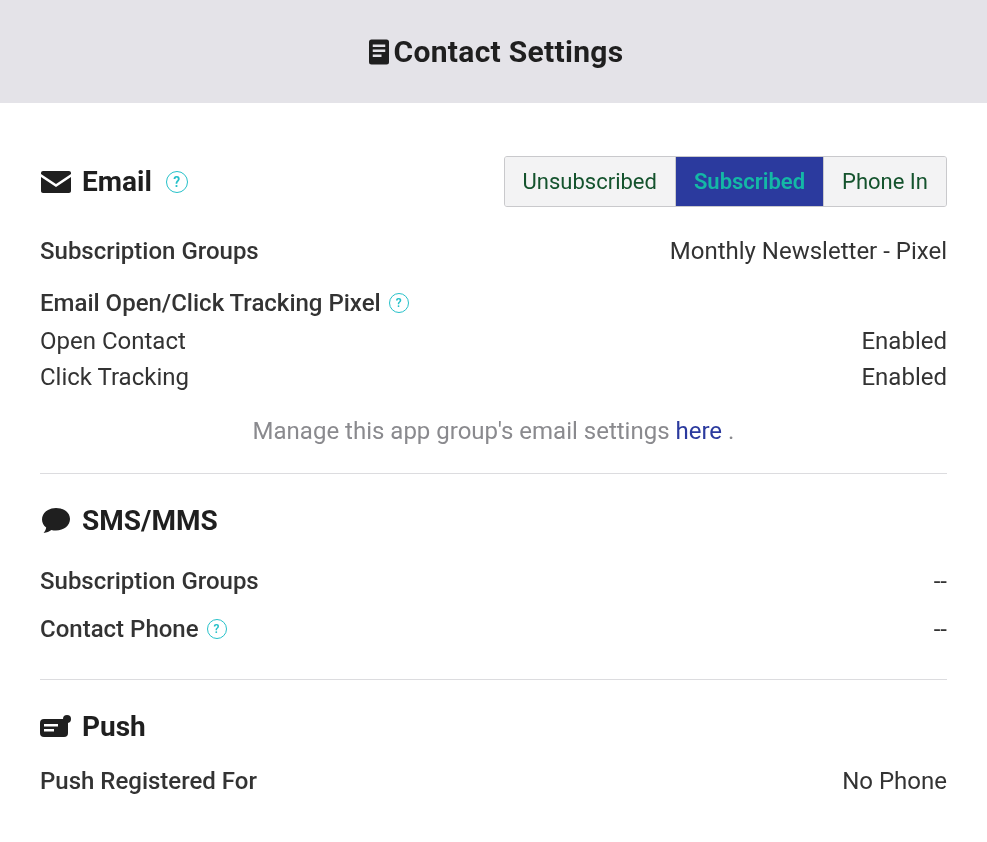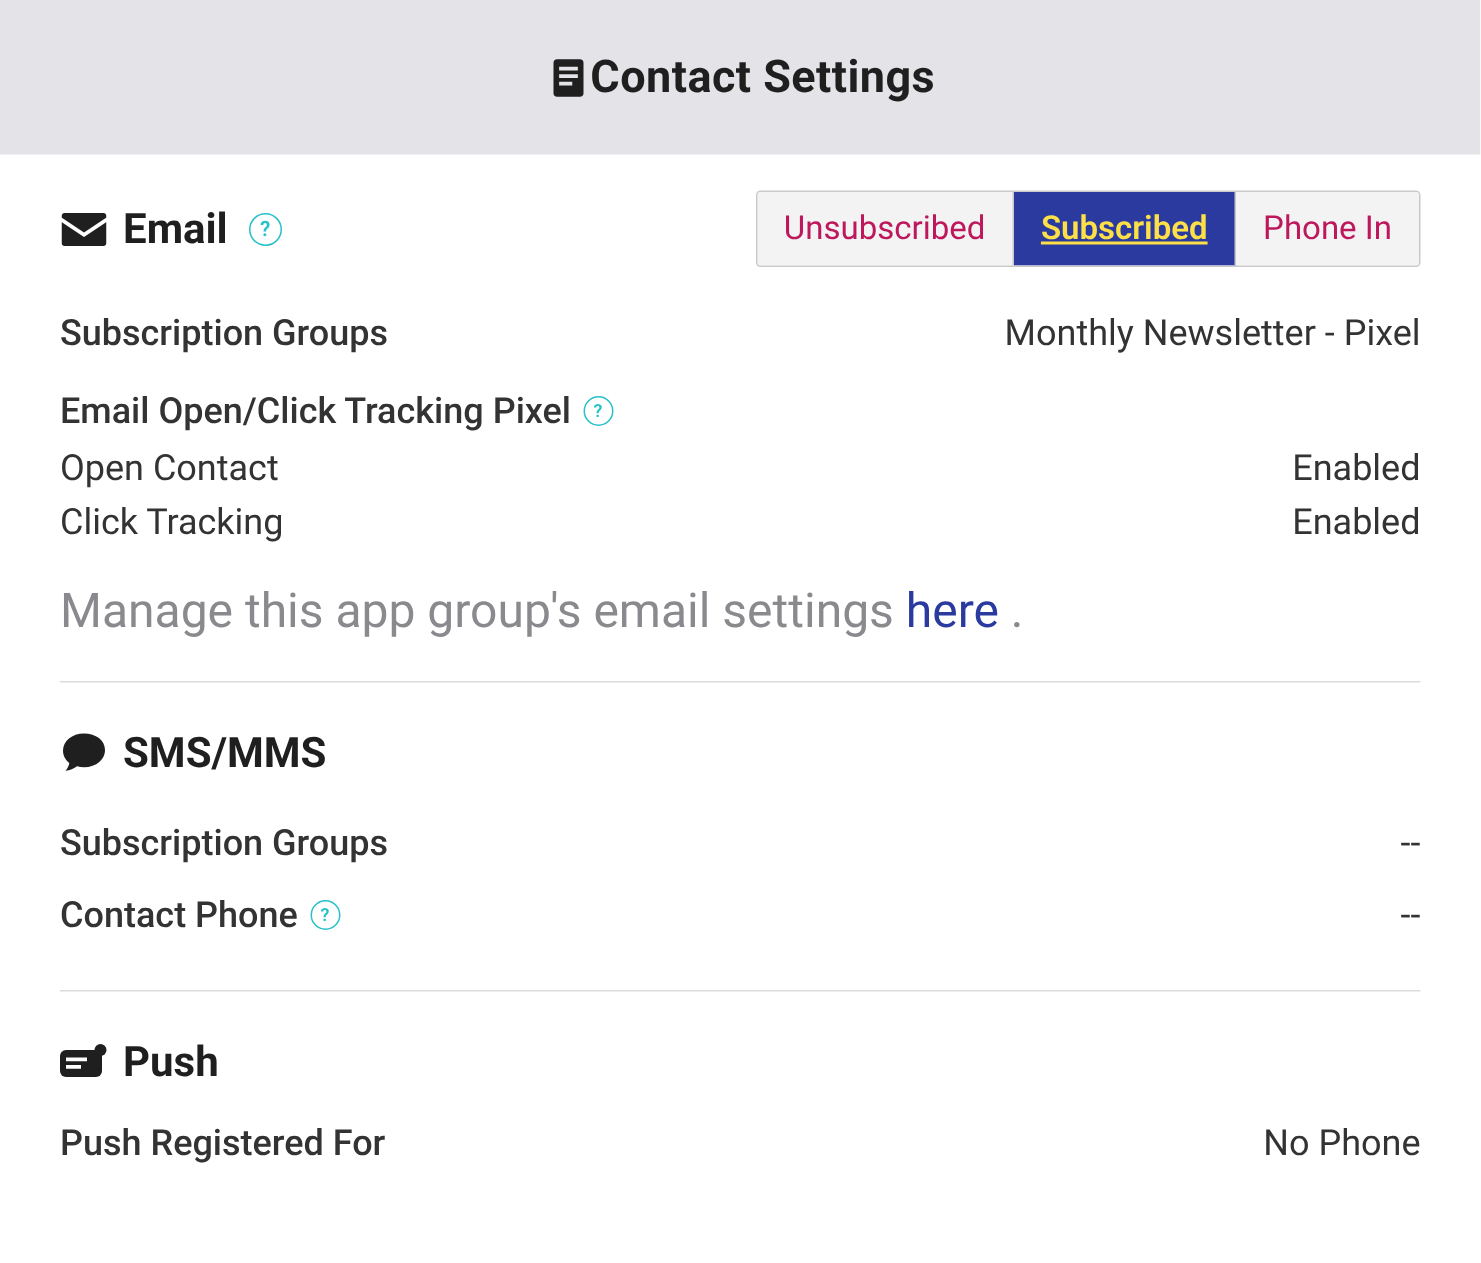--- a/index.html
+++ b/index.html
@@ -12,21 +12,22 @@
       justify-content: center;
     }
     .header-icon svg { display: block; }
     .header-title {
       font-size: 30px;
       font-weight: 700;
       color: #1f1f1f;
       letter-spacing: 0.3px;
     }
     .content {
-      padding: 24px 40px 40px 40px;
+      padding: 53px 40px 40px 40px;
+      text-align: center;
     }
 
     
     .section-head {
       display: flex;
       align-items: center;
       gap: 10px;
     }
     .section-head .sect-icon { width: 32px; display: flex; justify-content: center; }
     .section-head .sect-title {
@@ -63,32 +64,31 @@
     .segmented {
       display: flex;
       border: 1px solid #c9c9cc;
       border-radius: 3px;
       overflow: hidden;
       background: #f3f3f4;
     }
     .segmented .seg {
       padding: 12px 18px;
       font-size: 22px;
-      color: #be185d;
+      color: #14532d;
       background: #f3f3f4;
       border-right: 1px solid #c9c9cc;
       cursor: pointer;
       user-select: none;
     }
     .segmented .seg:last-child { border-right: none; }
     .segmented .seg.active {
       background: #2b3a9e;
-      color: #fde047;
+      color: #14b8a6;
       font-weight: 600;
-      text-decoration: underline;
     }
 
     
     .kv {
       display: flex;
       justify-content: space-between;
       align-items: center;
       font-size: 24px;
       color: #333;
       padding: 4px 0;
@@ -101,21 +101,21 @@
       display: flex;
       align-items: center;
       font-size: 24px;
       font-weight: 500;
       color: #333;
       margin-top: 20px;
       margin-bottom: 6px;
     }
 
     .manage-line {
-      font-size: 32px;
+      font-size: 24px;
       color: #8a8a8e;
       margin-top: 22px;
       margin-bottom: 28px;
     }
     .manage-line a {
       color: #2b3a9e;
       text-decoration: none;
     }
     .divider {
       border: none;

